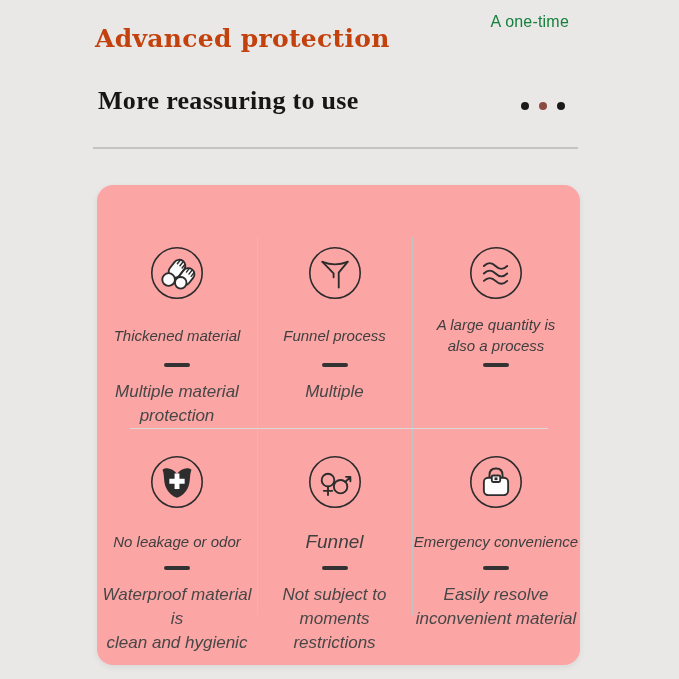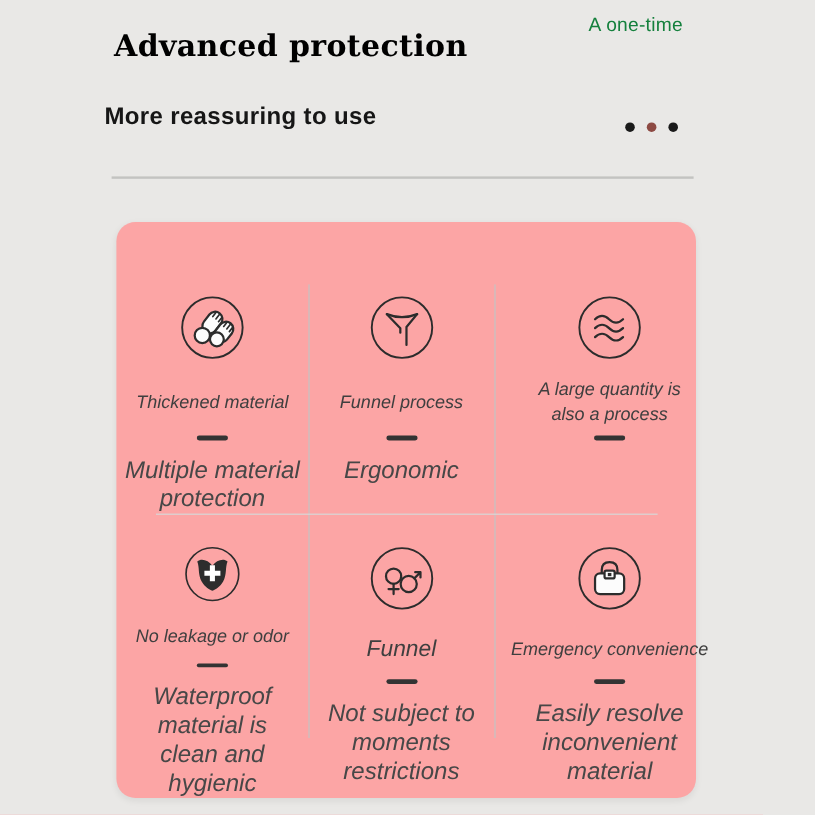--- a/index.html
+++ b/index.html
@@ -5,30 +5,30 @@
   html,body{margin:0;padding:0;}
   body{
     width:679px;height:679px;position:relative;overflow:hidden;
     background:#e9e8e6;
     font-family:"Liberation Sans", sans-serif;
   }
   
   .hdr-title{
     position:absolute;left:95px;top:24px;
     font-family:"DejaVu Serif", serif;font-weight:700;
-    font-size:25px;color:#000000;letter-spacing:.3px;
+    font-size:25px;color:#c2410c;letter-spacing:.3px;
   }
   .hdr-note{
     position:absolute;top:13px;right:110px;
     font-size:16px;color:#15803d;letter-spacing:.2px;
   }
   .hdr-subtitle{
-    position:absolute;left:87px;top:86px;
-    font-family:Liberation Sans, sans-serif;font-weight:700;
-    font-size:20px;color:#161616;letter-spacing:.3px;
+    position:absolute;left:98px;top:86px;
+    font-family:Liberation Serif, serif;font-weight:700;
+    font-size:26px;color:#161616;letter-spacing:.3px;
   }
   .dots{position:absolute;left:521px;top:102px;display:flex;gap:10px;}
   .dot{width:8px;height:8px;border-radius:50%;}
   .hdr-rule{position:absolute;left:93px;top:147px;width:485px;height:2px;background:#c3c3c1;}
 
   
   .card{
     position:absolute;left:97px;top:185px;width:483px;height:480px;
     background:#fca5a5;border-radius:16px;
     box-shadow:0 2px 6px rgba(0,0,0,.07);
@@ -40,33 +40,33 @@
   .hline{position:absolute;left:33px;top:243px;width:418px;height:1px;background:#d8d8d8;}
 
   .cell{
     position:absolute;display:flex;flex-direction:column;align-items:center;
     text-align:center;
   }
   .r1{top:0;height:243px;}
   .r2{top:243px;height:237px;}
   .c1{left:0;width:160px;}
   .c2{left:160px;width:155px;}
-  .c3{left:315px;width:168px;padding-left:12px;}
+  .c3{left:315px;width:168px;}
   .r1 .f-icon{margin-top:60px;}
   .r2 .f-icon{margin-top:26px;}
   .f-icon{width:56px;height:56px;}
   .f-title{
     margin-top:8px;height:52px;display:flex;align-items:center;justify-content:center;
     font-size:15px;line-height:21px;color:#3f3f3f;white-space:pre-line;
   }
   .r2 .f-title{height:46px;margin-top:8px;text-align:center;}
   .f-title.big{font-size:19px;}
   .f-bar{width:26px;height:3.5px;background:#333;border-radius:2px;margin-top:2px;}
   .f-desc{
-    margin-top:13px;font-size:20px;line-height:24px;color:#474747;white-space:pre-line;
+    margin-top:13px;font-size:17px;line-height:24px;color:#474747;white-space:pre-line;
   }
   svg .ln{stroke:#2c2c2c;stroke-width:2;fill:none;stroke-linecap:round;stroke-linejoin:round;}
   svg .lnf{stroke:#2c2c2c;stroke-width:2;fill:#fcfcfc;stroke-linecap:round;stroke-linejoin:round;}
   svg .ring{stroke:#2c2c2c;stroke-width:1.7;fill:none;}
   svg .thin{stroke:#2c2c2c;stroke-width:1.5;fill:none;stroke-linecap:round;}
 </style>
 </head>
 <body>
 
 <div class="hdr-title">Advanced protection</div>
@@ -108,21 +108,21 @@
 
   <div class="cell r1 c2">
     <svg class="f-icon" viewBox="-30 -30 60 60">
       <circle class="ring" r="27"></circle>
       <path class="ln" d="M-13.5,-12 Q0,-6.5 13.5,-12"></path>
       <path class="ln" d="M13.5,-12 L4,-0.5 L4,15.5"></path>
       <path class="ln" d="M-13.5,-12 L-1.5,0.5 L-1.5,4.5"></path>
     </svg>
     <div class="f-title">Funnel process</div>
     <div class="f-bar"></div>
-    <div class="f-desc">Ergonomic</div>
+    <div class="f-desc">Multiple</div>
   </div>
 
   <div class="cell r1 c3">
     <svg class="f-icon" viewBox="-30 -30 60 60">
       <circle class="ring" r="27"></circle>
       <path class="ln" d="M-13,-7.5 C-9,-11.5 -4.5,-11.5 -0.5,-7.5 C3.5,-3.5 8,-3.5 12,-7.5"></path>
       <path class="ln" d="M-13,0.5 C-9,-3.5 -4.5,-3.5 -0.5,0.5 C3.5,4.5 8,4.5 12,0.5"></path>
       <path class="ln" d="M-13,8.5 C-9,4.5 -4.5,4.5 -0.5,8.5 C3.5,12.5 8,12.5 12,8.5"></path>
     </svg>
     <div class="f-title">A large quantity is

